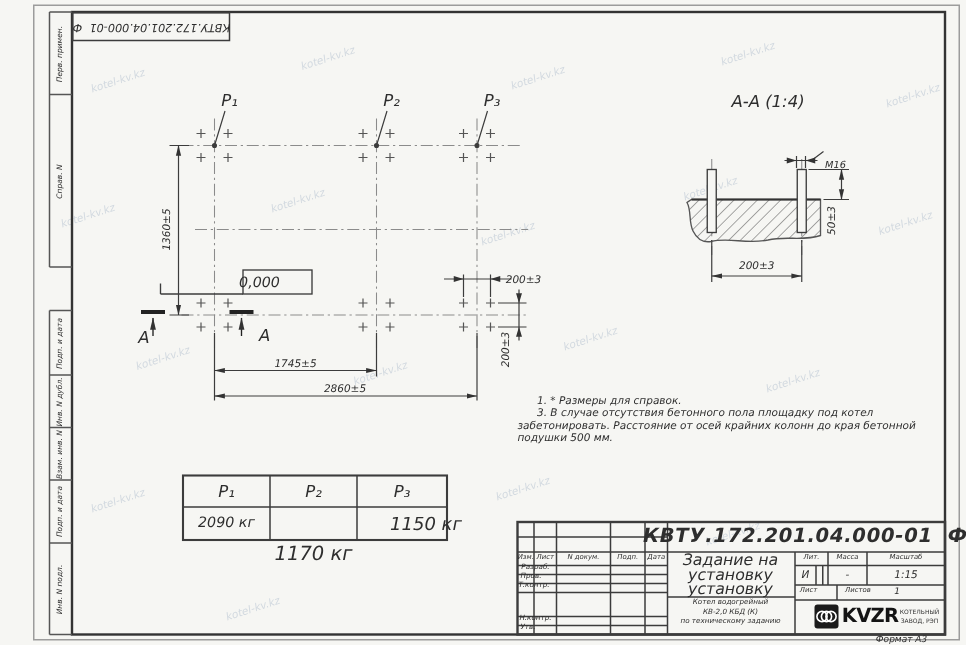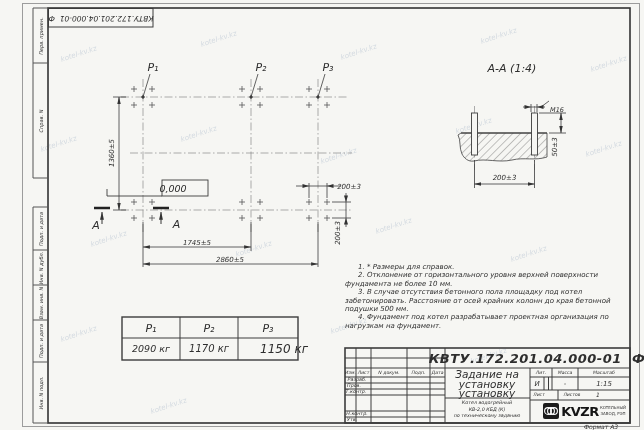--- a/index.html
+++ b/index.html
@@ -168,28 +168,26 @@
 
   <span class="t" style="left:512px;top:68px;font-size:11px">А-А (1:4)</span>
   <span class="t" style="left:557px;top:110px;font-size:6.5px">М16</span>
   <span class="t" style="left:504.5px;top:178px;font-size:7px">200±3</span>
   <span class="t rot" style="left:554.5px;top:147px;font-size:7px">50±3</span>
 
   <span class="t" style="left:151px;top:327.5px;font-size:11px">Р₁</span>
   <span class="t" style="left:209px;top:327.5px;font-size:11px">Р₂</span>
   <span class="t" style="left:268px;top:327.5px;font-size:11px">Р₃</span>
   <span class="t" style="left:151px;top:349px;font-size:9.5px">2090 кг</span>
-  <span class="t" style="left:209px;top:349px;font-size:10px">1170 кг</span>
+  <span class="t" style="left:209px;top:370px;font-size:13px">1170 кг</span>
   <span class="t" style="left:284px;top:349px;font-size:12px">1150 кг</span>
 
   <div class="notes">
     <p>1. * Размеры для справок.</p>
-    <p>2. Отклонение от горизонтального уровня верхней поверхности фундамента не более 10 мм.</p>
     <p>3. В случае отсутствия бетонного пола площадку под котел забетонировать. Расстояние от осей крайних колонн до края бетонной подушки 500 мм.</p>
-    <p>4. Фундамент под котел разрабатывает проектная организация по нагрузкам на фундамент.</p>
   </div>
 
   <span class="t b" style="left:537px;top:358px;font-size:13px;letter-spacing:0.5px">КВТУ.172.201.04.000-01  Ф</span>
   <span class="t" style="left:487px;top:374px;font-size:10.5px">Задание на</span>
   <span class="t" style="left:487px;top:383.5px;font-size:10.5px">установку</span>
   <span class="t" style="left:487px;top:393px;font-size:10.5px">установку</span>
   <span class="t" style="left:487px;top:403px;font-size:4.8px">Котел водогрейный</span>
   <span class="t" style="left:487px;top:409.5px;font-size:4.8px">КВ-2,0 КБД (К)</span>
   <span class="t" style="left:487px;top:416px;font-size:4.8px">по техническому заданию</span>
   <span class="t" style="left:350.5px;top:372.5px;font-size:4.6px">Изм.</span>

